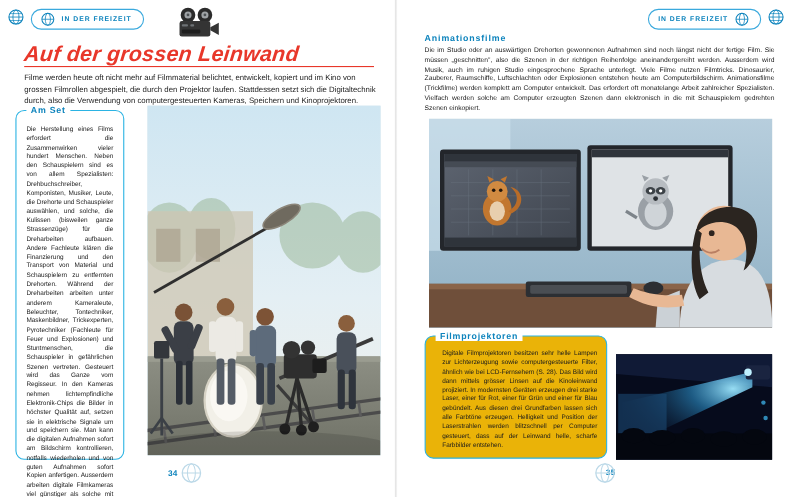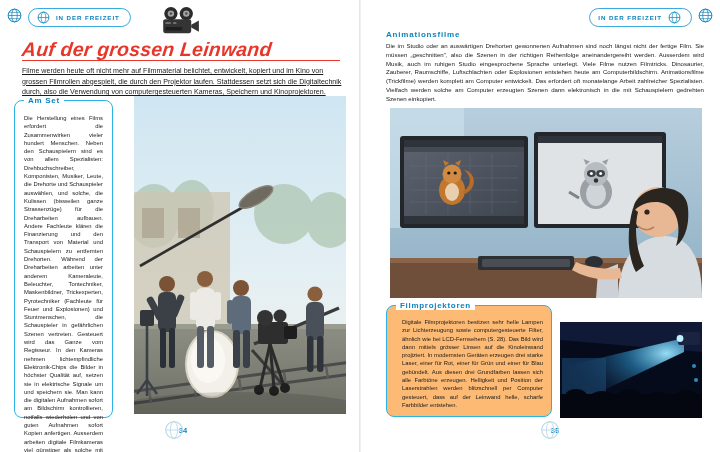--- a/index.html
+++ b/index.html
@@ -56,21 +56,21 @@
     letter-spacing: 0.2px;
     font-style: italic;
     transform: skewX(-6deg);
   }
   .title-underline {
     position: absolute; left: 22px; width: 318px; top: 60px;
     height: 1.3px; background: #e8372a;
   }
   .intro {
     position: absolute; left: 22px; width: 320px; top: 66px;
-    font-size: 7.1px; line-height: 1.5; color: #1b1b1b; text-decoration: underline;
+    font-size: 7.1px; line-height: 1.5; color: #1b1b1b;
   }
 
   .box-amset {
     position: absolute; left: 14px; top: 100px; width: 99px; height: 318px;
     border: 1.1px solid #2bb3e3;
     border-radius: 8px;
     background: #ffffff;
     padding: 13px 9px 8px 9px;
   }
   .box-heading {
@@ -99,39 +99,39 @@
   .rp-text {
     position: absolute; font-size: 6.1px; line-height: 1.45;
     color: #1b1b1b; text-align: justify; hyphens: auto;
   }
   .photo-monitor {
     position: absolute; left: 390px; top: 108px; width: 312px; height: 190px;
     overflow: hidden; background: #b9cdd8;
   }
   .box-projektoren {
     position: absolute; left: 386px; top: 305px; width: 166px; height: 112px;
-    border: 1.1px solid #2bb3e3; border-radius: 8px; background: #fdba74;
+    border: 1.1px solid #2bb3e3; border-radius: 8px; background: #eab308;
     padding: 12px 8px 6px 15px;
   }
   .photo-cinema {
     position: absolute; left: 560px; top: 322px; width: 142px; height: 96px;
     overflow: hidden; background: #0a1228;
   }
 
   
   .folio {
     position: absolute; bottom: 14px;
     width: 24px; height: 24px;
   }
   .folio-num {
     position: absolute; bottom: 17px;
     font-size: 7.5px; color: #0e84bd; font-weight: bold;
     width: 30px; text-align: center;
   }
-  .folio-left { left: 168px; }
+  .folio-left { left: 142px; }
   .folio-right { right: 150px; font-family: Liberation Mono, monospace; }
 
   svg { display: block; }
 </style>
 </head>
 <body>
 
 <div class="spread">
 
   <div class="page page-left">

